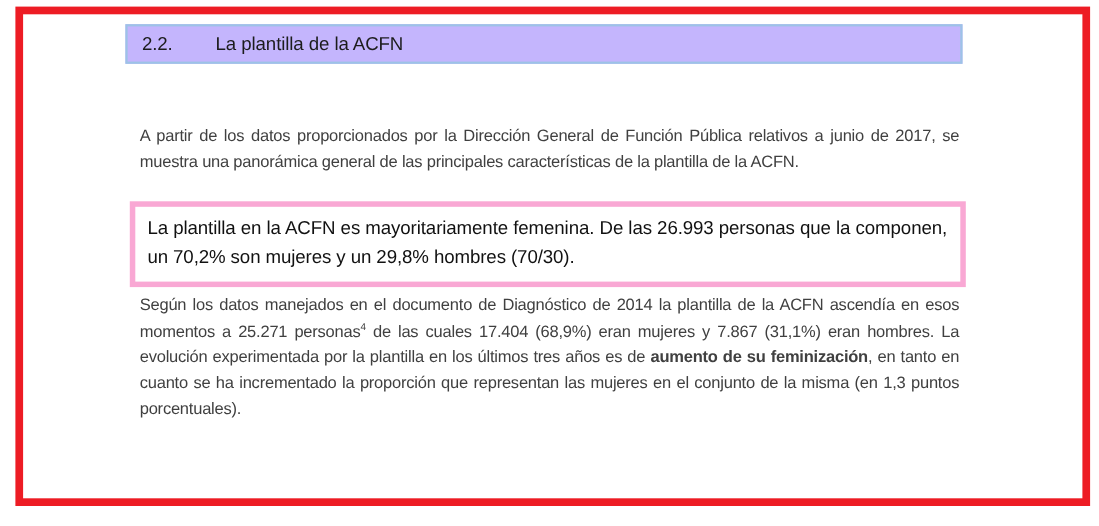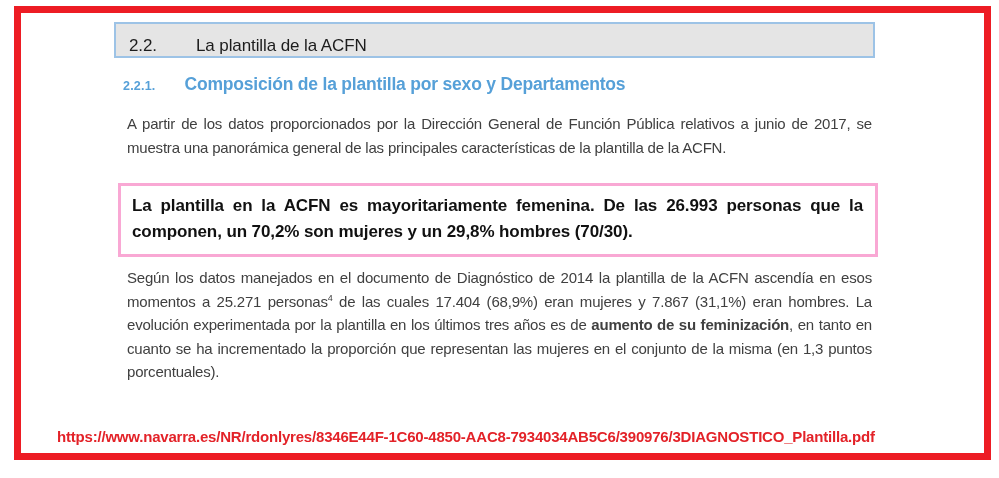--- a/index.html
+++ b/index.html
@@ -21,22 +21,22 @@
     border: 7px solid #ed1c24;
     background: transparent;
   }
 
   
   .section-box {
     position: absolute;
     left: 114px; top: 22px;
     width: 761px; height: 36px;
     border: 2px solid #9dc3e6;
-    background: #e5e5e5;
-    display: flex; align-items: flex-end;
+    background: #c4b5fd;
+    display: flex; align-items: center;
     font-size: 17px; color: #1c1c1c;
     letter-spacing: -0.1px;
   }
   .section-box .sec-num { margin-left: 13px; }
   .section-box .sec-title { margin-left: 39px; }
 
   
   .subsection {
     position: absolute;
     left: 123px; top: 74px;
@@ -58,24 +58,24 @@
   .para-intro { top: 112px; }
   .para-detail { top: 266px; }
   .para b { font-weight: bold; }
   sup.fnote { font-size: 9px; vertical-align: super; line-height: 0; }
 
   
   .highlight-box {
     position: absolute;
     left: 118px; top: 183px;
     width: 760px;
-    border: 3px solid #f9a8d4;
+    border: 5px solid #f9a8d4;
     background: #ffffff;
     padding: 7px 12px 9px 11px;
-    font-size: 17px; font-weight: bold;
+    font-size: 17px; font-weight: normal;
     line-height: 26px;
     letter-spacing: -0.1px;
     color: #111111;
     text-align: justify;
   }
 
   
   .source-url {
     position: absolute;
     left: 57px; top: 428px;
@@ -91,28 +91,23 @@
 
 <div class="page">
 
   <div class="frame"></div>
 
   <div class="section-box">
     <span class="sec-num">2.2.</span>
     <span class="sec-title">La plantilla de la ACFN</span>
   </div>
 
-  <div class="subsection">
-    <span class="sub-num">2.2.1.</span>
-    <span class="sub-title">Composición de la plantilla por sexo y Departamentos</span>
-  </div>
 
   <p class="para para-intro">A partir de los datos proporcionados por la Dirección General de Función Pública relativos a junio de 2017, se muestra una panorámica general de las principales características de la plantilla de la ACFN.</p>
 
   <div class="highlight-box">
     <span>La plantilla en la ACFN es mayoritariamente femenina. De las 26.993 personas que la componen, un 70,2% son mujeres y un 29,8% hombres (70/30).</span>
   </div>
 
   <p class="para para-detail"><span>Según los datos manejados en el documento de Diagnóstico de 2014 la plantilla de la ACFN ascendía en esos momentos a 25.271 personas</span><sup class="fnote">4</sup><span> de las cuales 17.404 (68,9%) eran mujeres y 7.867 (31,1%) eran hombres. La evolución experimentada por la plantilla en los últimos tres años es de </span><b>aumento de su feminización</b><span>, en tanto en cuanto se ha incrementado la proporción que representan las mujeres en el conjunto de la misma (en 1,3 puntos porcentuales).</span></p>
 
-  <a class="source-url" href="#">https://www.navarra.es/NR/rdonlyres/8346E44F-1C60-4850-AAC8-7934034AB5C6/390976/3DIAGNOSTICO_Plantilla.pdf</a>
 
 </div>
 
 </body></html>

